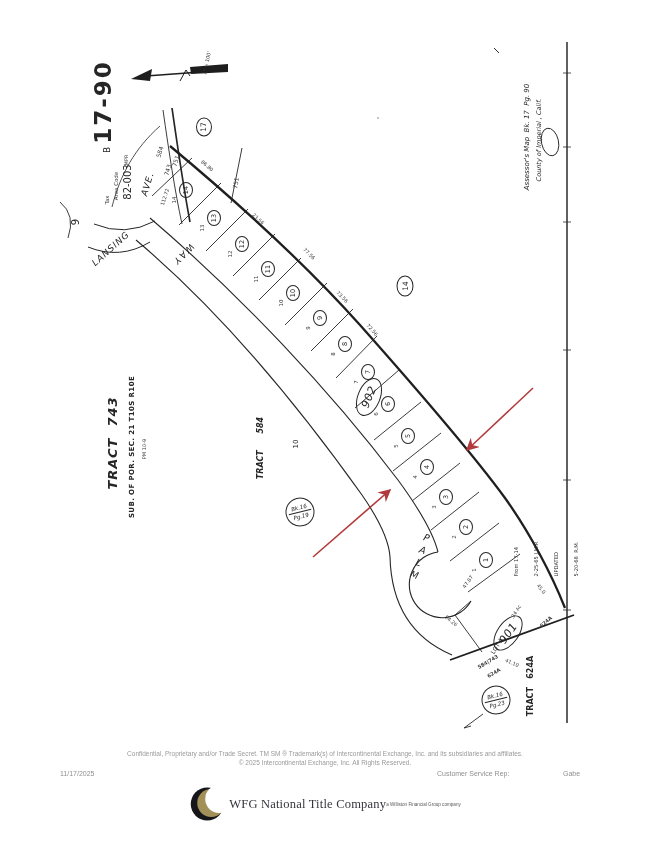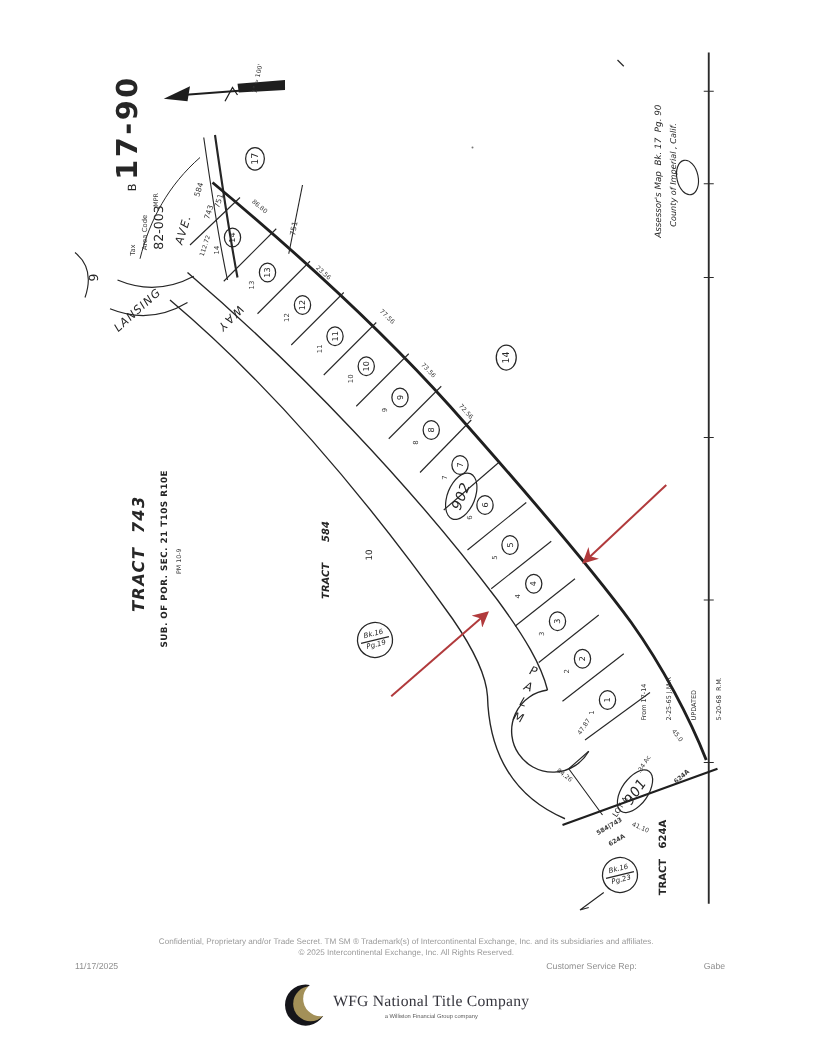--- a/index.html
+++ b/index.html
@@ -26,21 +26,21 @@
         transform:translate(-50%,-50%) rotate(var(--r,-14deg));font-size:5.6px;font-style:italic;}
   .badge .bt{border-bottom:.8px solid #262626;width:23px;text-align:center;padding-bottom:.5px;}
   .badge .bb{width:23px;text-align:center;}
   .rot-block{position:absolute;transform:translate(-50%,-50%) rotate(-90deg);
         font-size:5.2px;line-height:1.3;white-space:pre;color:#2c2c2c;}
   .footer-line{position:absolute;left:0;width:650px;text-align:center;
         font-size:6.5px;color:#9a9a9a;font-family:"Liberation Sans",sans-serif;}
   .footer-small{position:absolute;font-size:7px;color:#8f8f8f;font-family:"Liberation Sans",sans-serif;}
   .logo{position:absolute;left:50%;top:782px;transform:translateX(-50%);
         display:flex;align-items:center;gap:2px;}
-  .logo-text{display:flex;flex-direction:column;align-items:center;margin-left:-4px;}
+  .logo-text{display:flex;flex-direction:row;align-items:center;margin-left:-4px;}
   .logo-title{font-family:"Liberation Serif",serif;font-size:12.5px;color:#35353d;letter-spacing:.2px;}
   .logo-tag{font-size:4.6px;color:#5a5a5a;margin-top:1px;font-family:"Liberation Sans",sans-serif;}
   .vert{writing-mode:vertical-rl;text-orientation:upright;}
 </style>
 </head>
 <body>
 
 <div class="page">
 
   <svg class="linework" width="650" height="745" viewBox="0 0 650 745">

